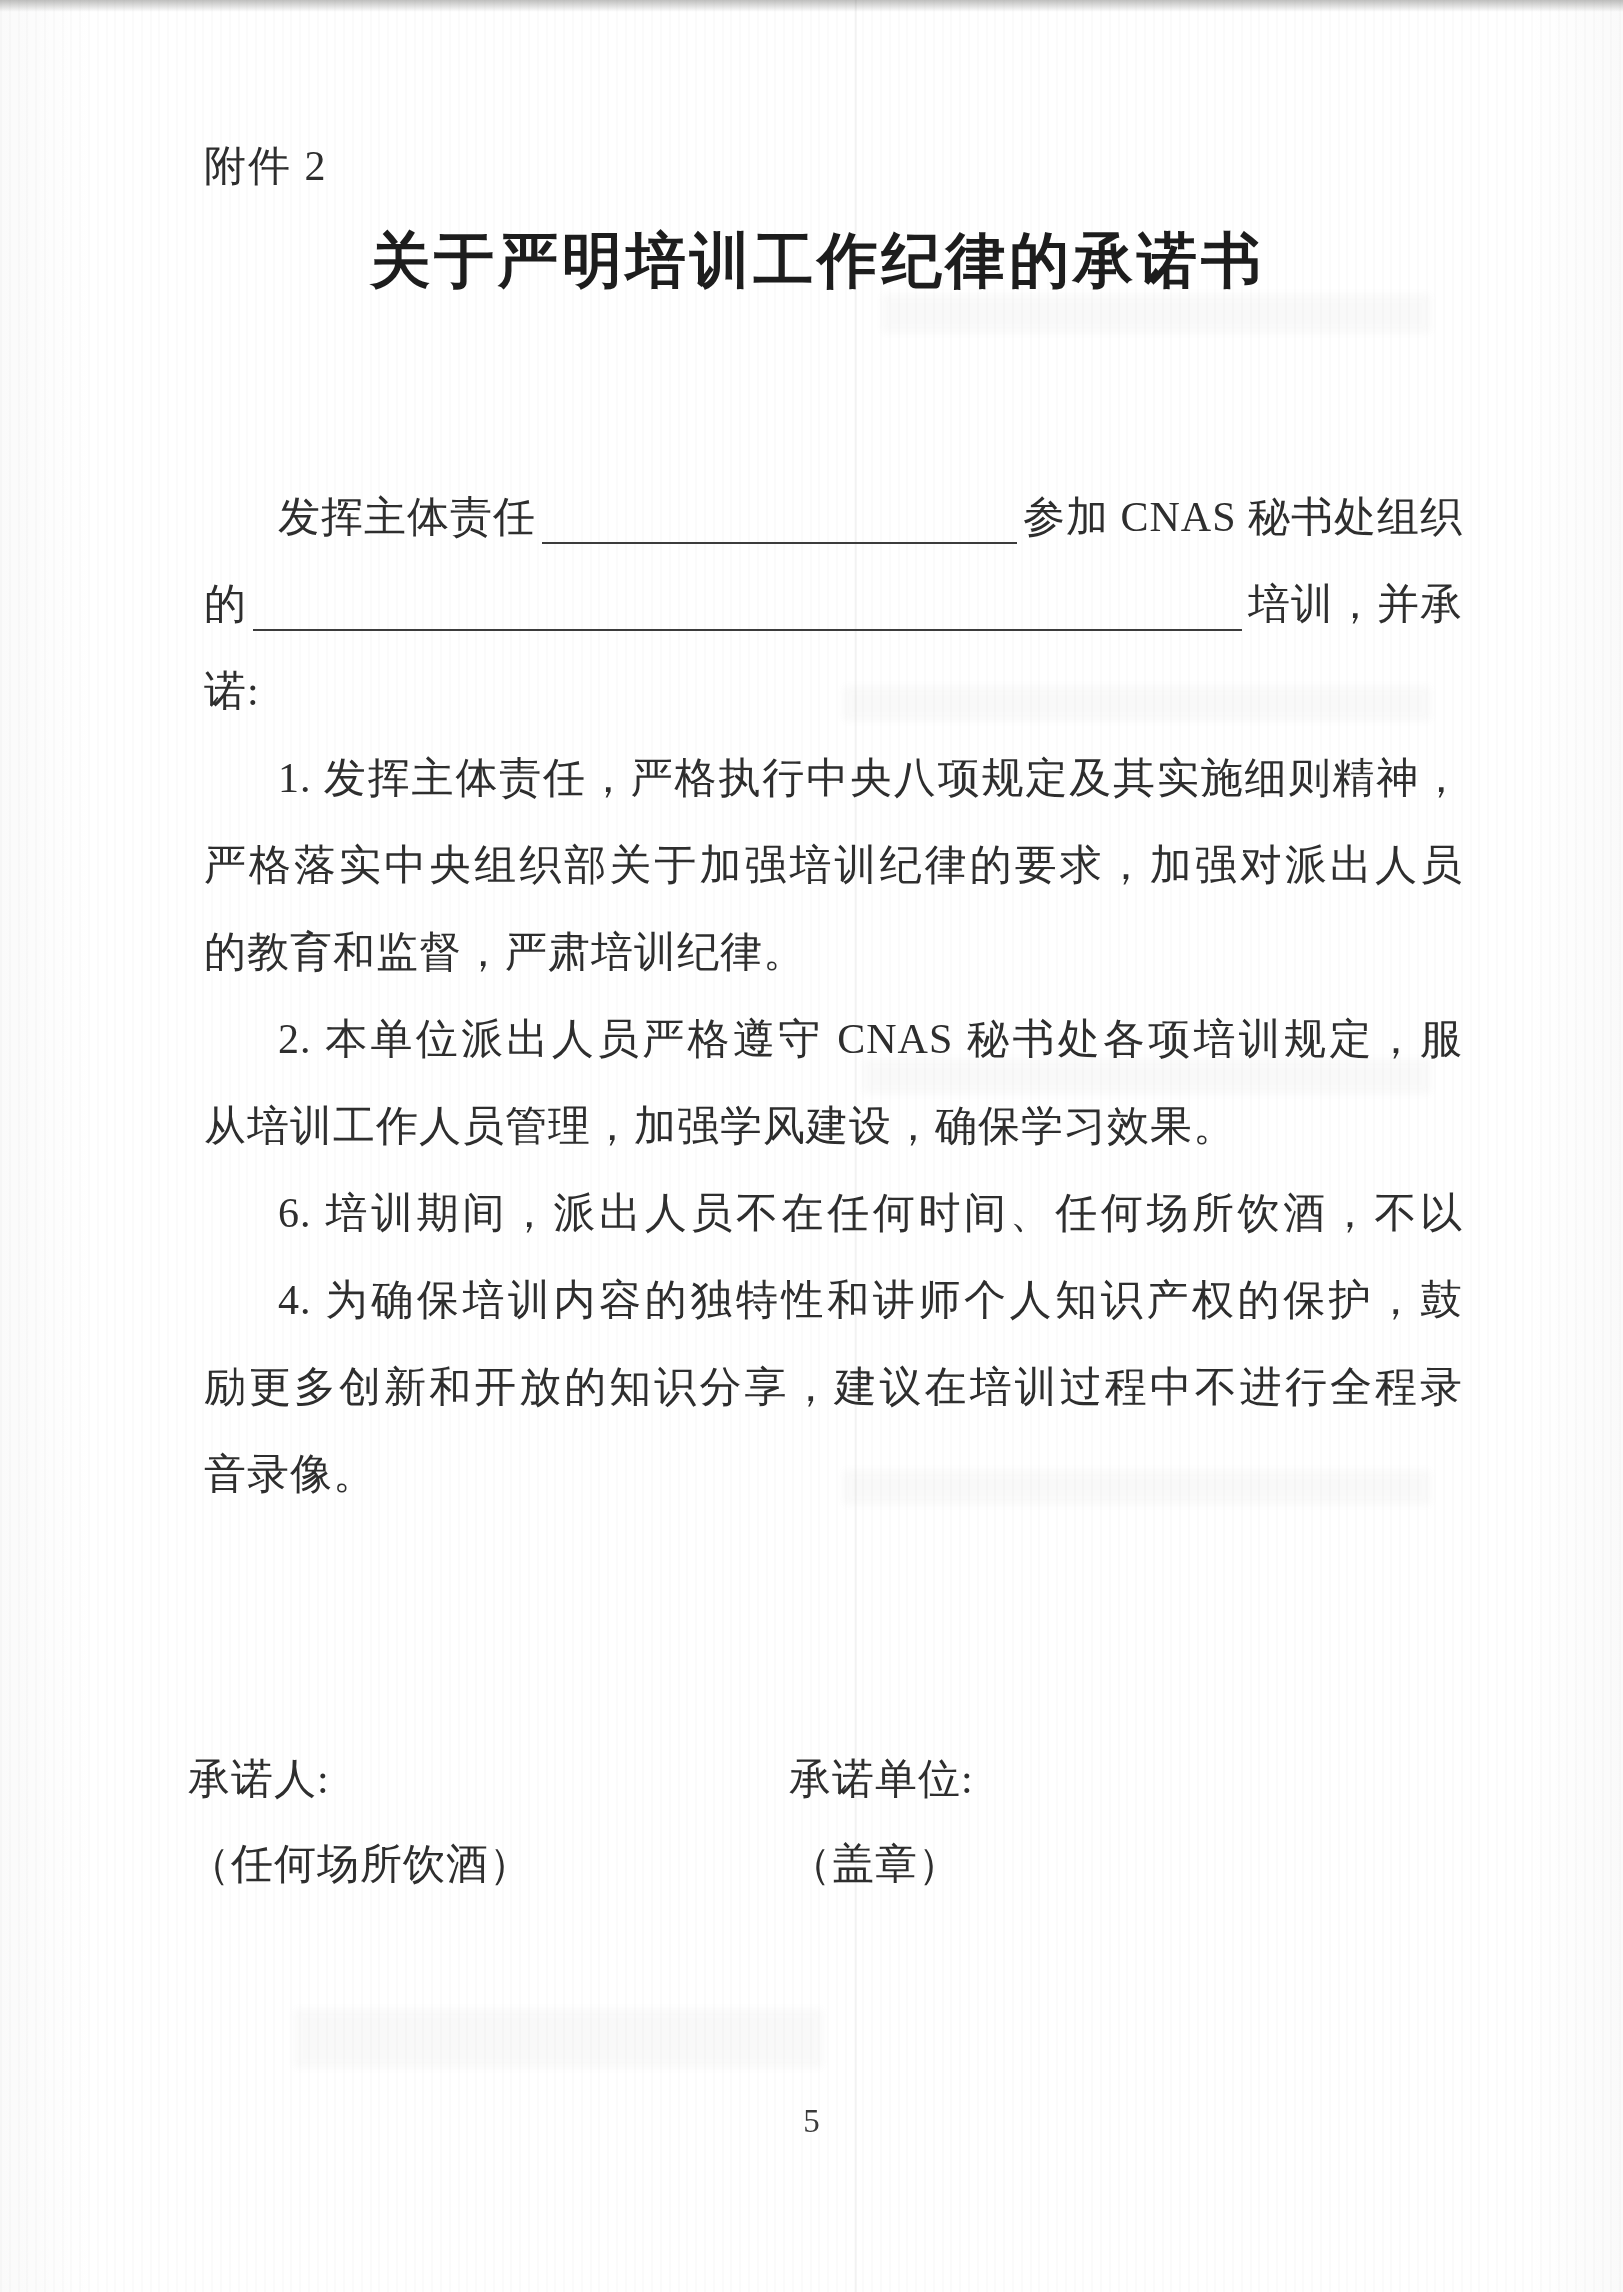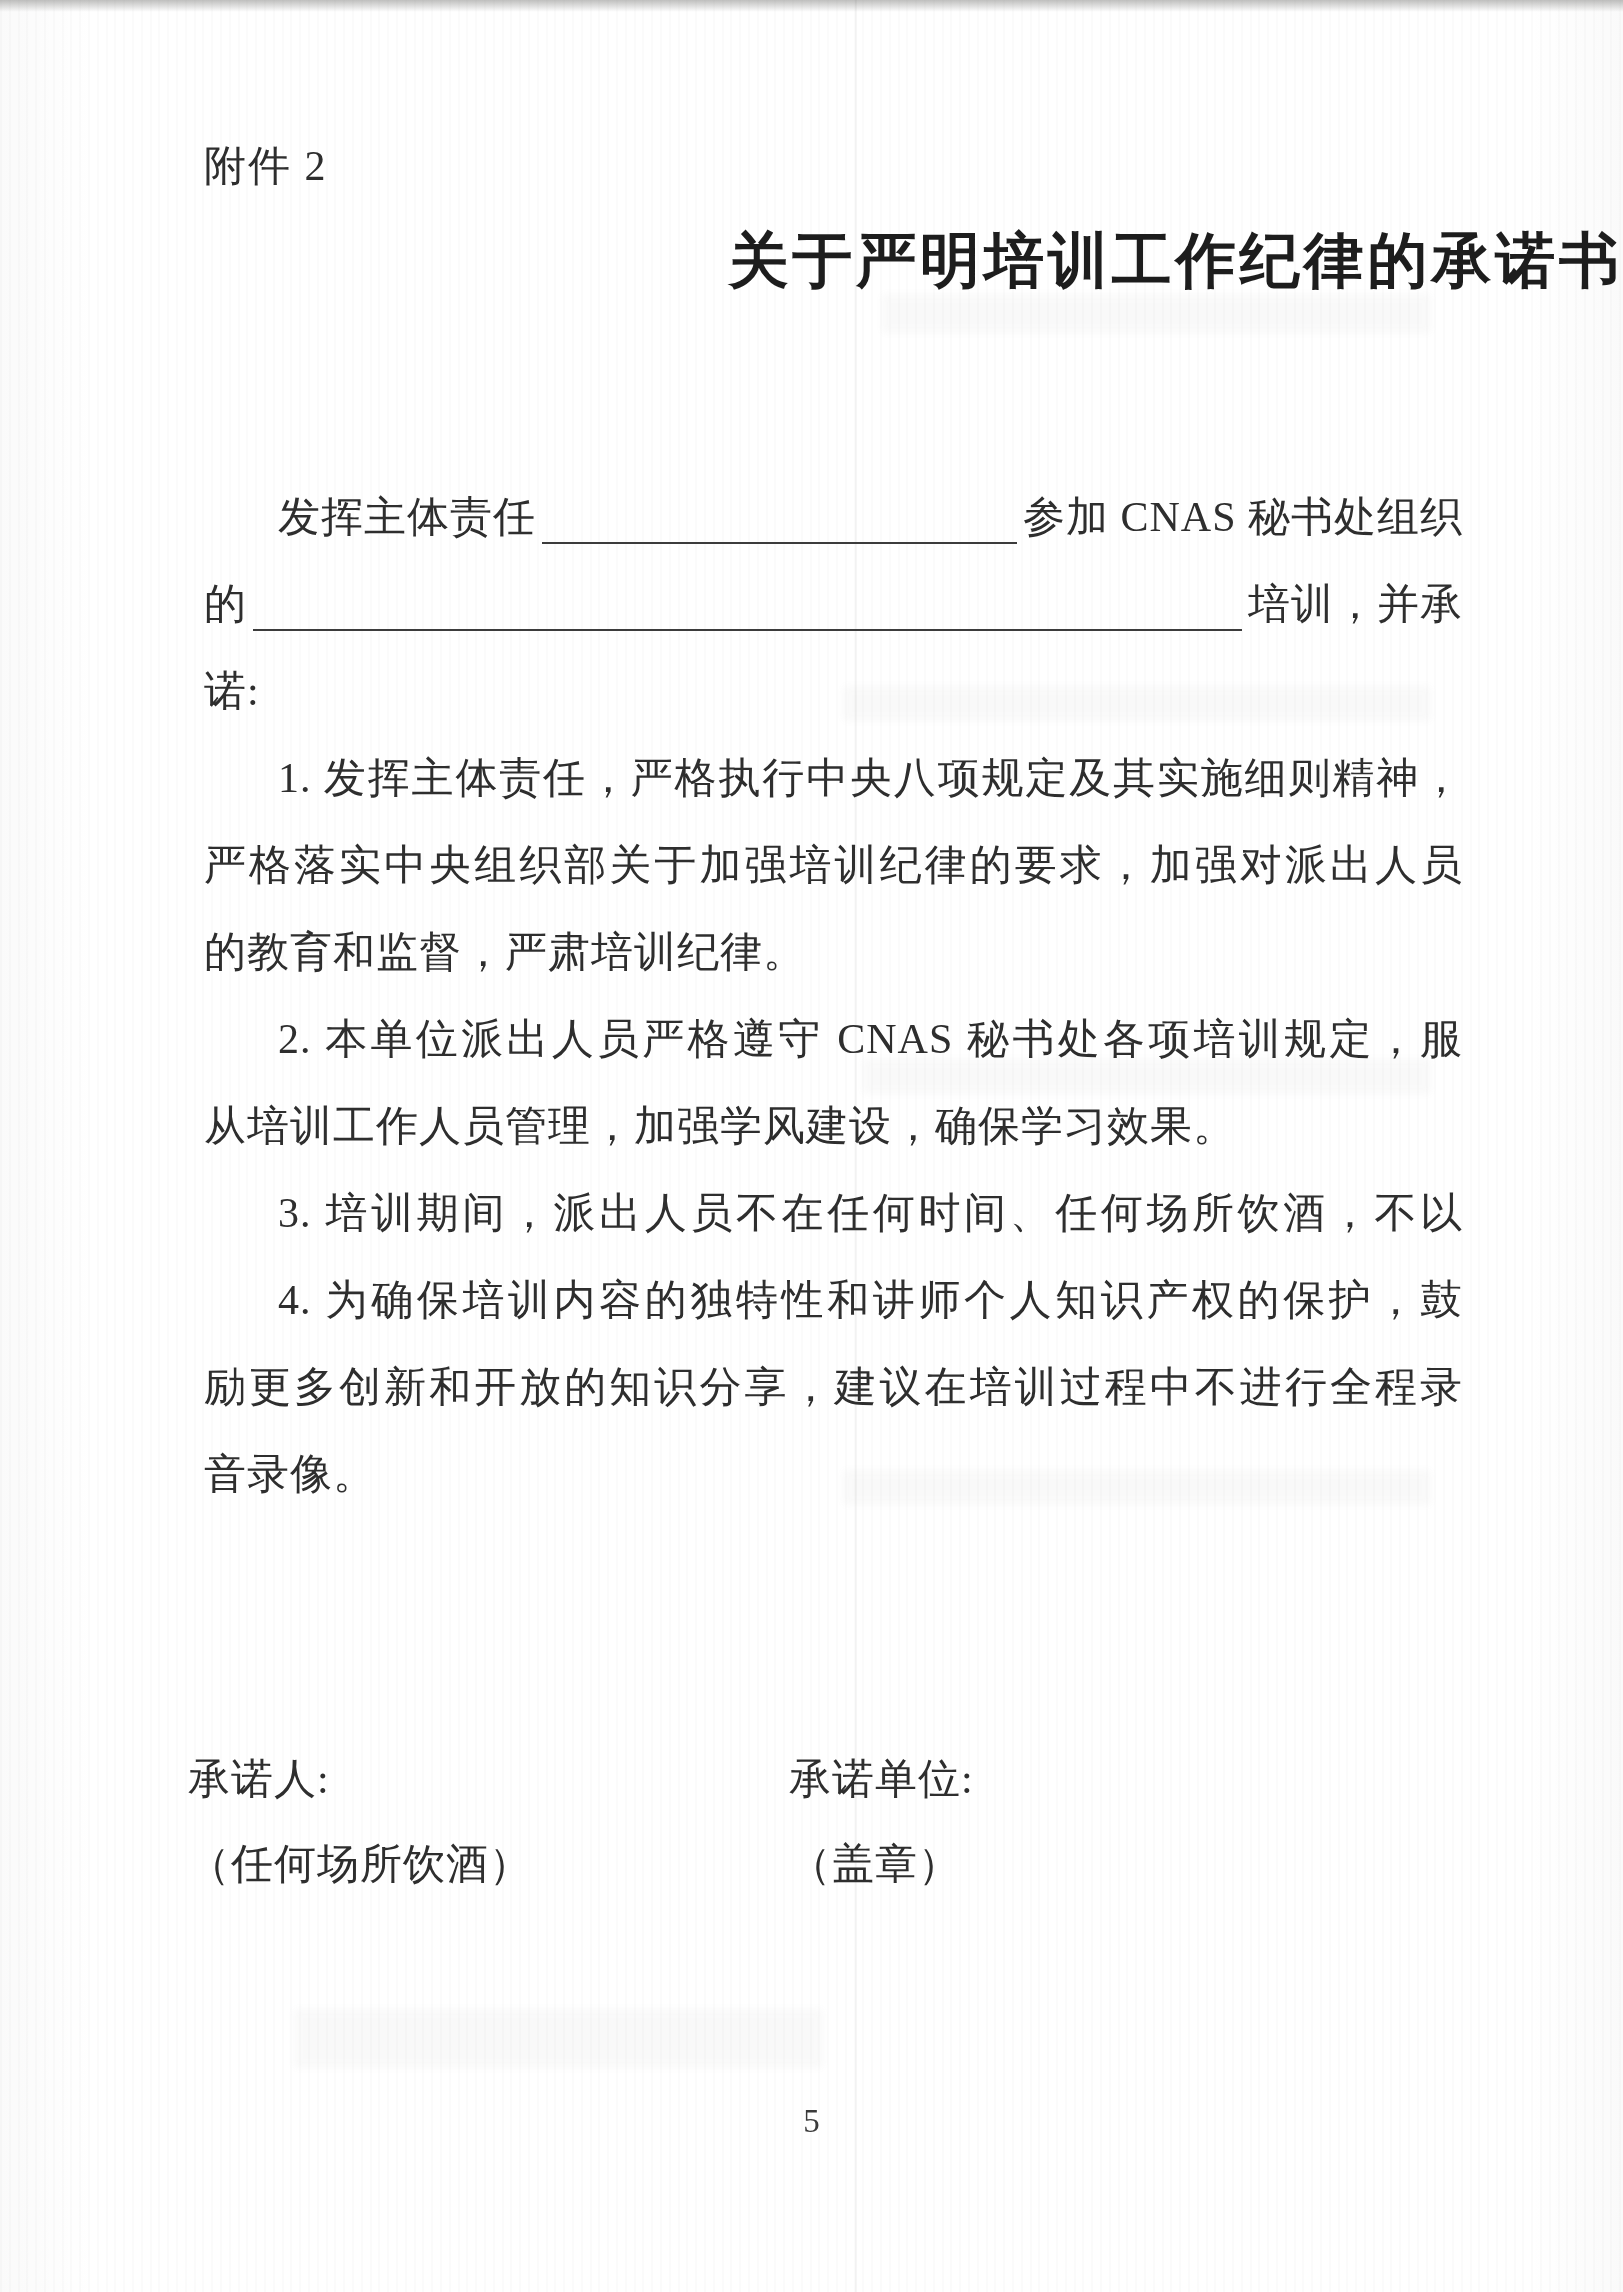--- a/index.html
+++ b/index.html
@@ -32,21 +32,21 @@
   .bleed{
     position:absolute;background:#9a9a96;opacity:.05;filter:blur(3.9px);
     border-radius:3.9px;pointer-events:none;
   }
   .attachment{
     position:absolute;left:204px;top:143px;
     font-size:42px;line-height:1.1;letter-spacing:2px;
   }
   .title{
     position:absolute;left:12px;right:0;top:227px;
-    text-align:right;
+    text-align:center;
     font-size:60px;font-weight:bold;color:#1d1d1d;
     letter-spacing:3.9px;line-height:1.15;
   }
   .content{
     position:absolute;left:204px;top:474px;width:1259px;
     font-size:42px;letter-spacing:1px;
   }
   .line{
     height:87px;line-height:87px;
     white-space:nowrap;
@@ -114,21 +114,21 @@
 
     <div class="line">诺:</div>
 
     <div class="line fill ind">1. 发挥主体责任，严格执行中央八项规定及其实施细则精神，</div>
     <div class="line fill">严格落实中央组织部关于加强培训纪律的要求，加强对派出人员</div>
     <div class="line wrapline">的教育和监督，严肃培训纪律。</div>
 
     <div class="line fill ind">2. 本单位派出人员严格遵守 CNAS 秘书处各项培训规定，服</div>
     <div class="line wrapline">从培训工作人员管理，加强学风建设，确保学习效果。</div>
 
-    <div class="line fill ind">3. 培训期间，派出人员不在任何时间、任何场所饮酒，不以</div>
+    <div class="line fill ind">6. 培训期间，派出人员不在任何时间、任何场所饮酒，不以</div>
 
     <div class="line fill ind">4. 为确保培训内容的独特性和讲师个人知识产权的保护，鼓</div>
     <div class="line fill">励更多创新和开放的知识分享，建议在培训过程中不进行全程录</div>
     <div class="line wrapline">音录像。</div>
 
 
   </div>
 
   <div class="sig sig-left">
     <div class="row">承诺人:</div>

